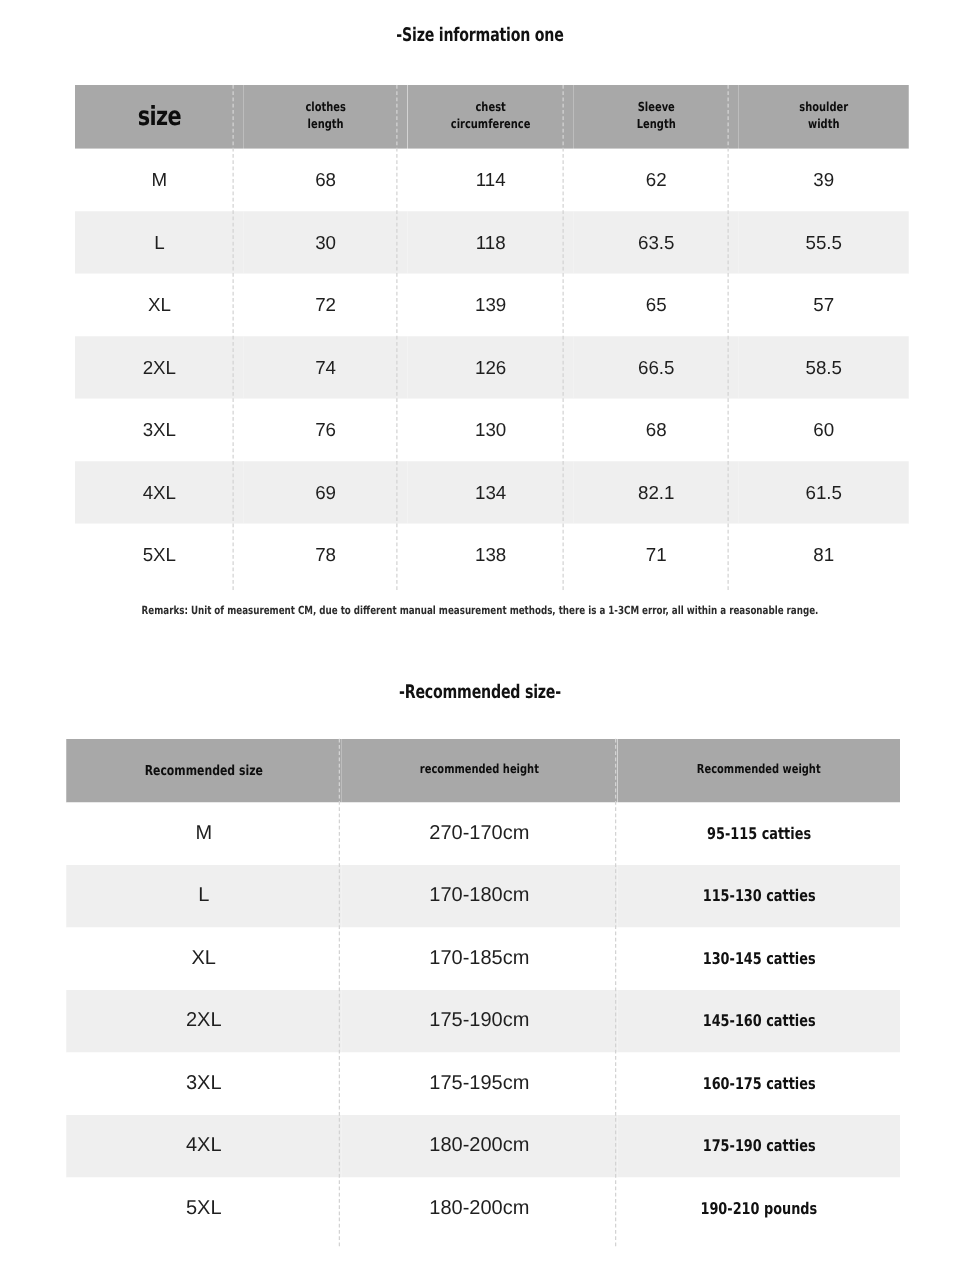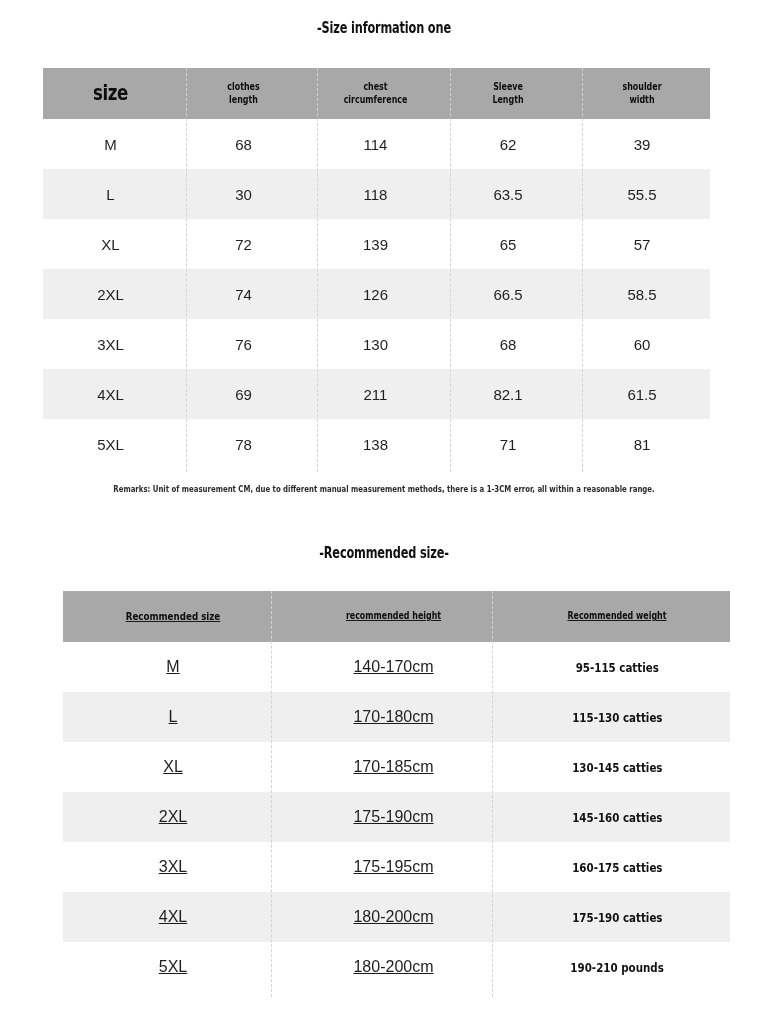--- a/index.html
+++ b/index.html
@@ -30,29 +30,28 @@
   }
   #title-one { top: 19px; }
   #title-two { top: 544px; }
 
   .size-table {
     position: absolute;
     border-collapse: collapse;
     table-layout: fixed;
   }
   #table-one {
-    left: 43px;
+    left: 60px;
     top: 68px;
     width: 667px;
   }
   #table-two {
-    left: 63px;
+    left: 53px;
     top: 591px;
     width: 667px;
-    text-decoration: underline;
   }
 
   .size-table th,
   .size-table td {
     padding: 0;
     margin: 0;
     text-align: center;
     vertical-align: middle;
     border: 0;
   }
@@ -189,21 +188,21 @@
     <tr class="odd">
       <td class="cell-plain">3XL</td>
       <td class="cell-plain">76</td>
       <td class="cell-plain">130</td>
       <td class="cell-plain">68</td>
       <td class="cell-plain">60</td>
     </tr>
     <tr class="even">
       <td class="cell-plain">4XL</td>
       <td class="cell-plain">69</td>
-      <td class="cell-plain">211</td>
+      <td class="cell-plain">134</td>
       <td class="cell-plain">82.1</td>
       <td class="cell-plain">61.5</td>
     </tr>
     <tr class="odd">
       <td class="cell-plain">5XL</td>
       <td class="cell-plain">78</td>
       <td class="cell-plain">138</td>
       <td class="cell-plain">71</td>
       <td class="cell-plain">81</td>
     </tr>
@@ -229,21 +228,21 @@
         <span class="hdr-line">recommended height</span>
       </th>
       <th style="width:226px">
         <span class="hdr-line">Recommended weight</span>
       </th>
     </tr>
   </thead>
   <tbody>
     <tr class="odd">
       <td class="cell-plain">M</td>
-      <td class="cell-plain">140-170cm</td>
+      <td class="cell-plain">270-170cm</td>
       <td><span class="cell-cond">95-115 catties</span></td>
     </tr>
     <tr class="even">
       <td class="cell-plain">L</td>
       <td class="cell-plain">170-180cm</td>
       <td><span class="cell-cond">115-130 catties</span></td>
     </tr>
     <tr class="odd">
       <td class="cell-plain">XL</td>
       <td class="cell-plain">170-185cm</td>

